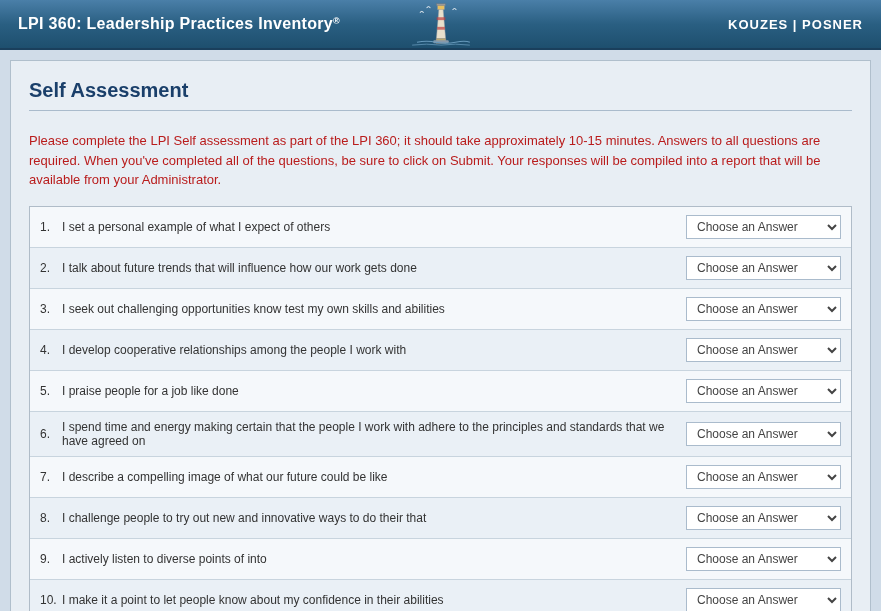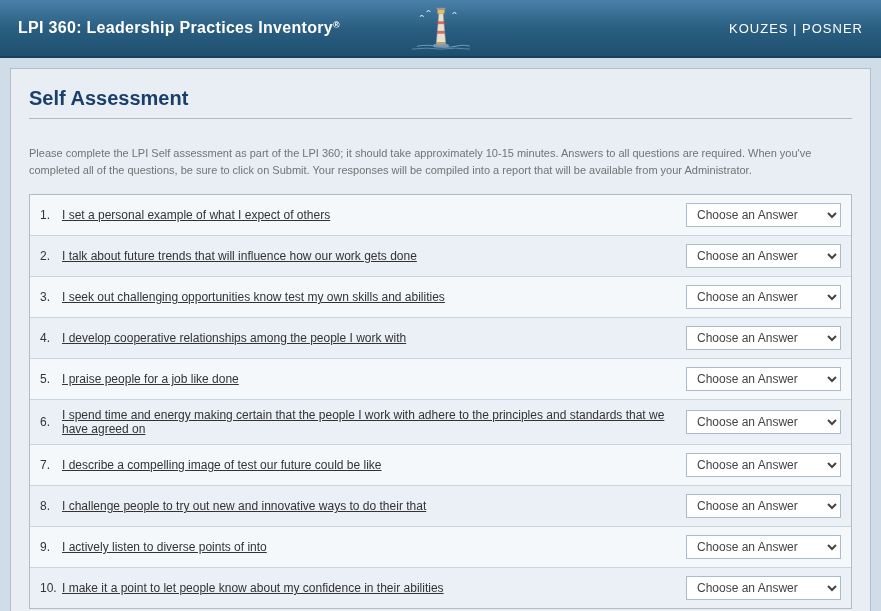--- a/index.html
+++ b/index.html
@@ -7,21 +7,21 @@
       font-family: Arial, Helvetica, sans-serif;
       font-size: 13px;
       background: #d0dce8;
       width: 881px;
       min-height: 611px;
     }
 
     
     .header {
       background: linear-gradient(to bottom, #4a7fa8 0%, #2a5f82 50%, #1e4f6e 100%);
-      height: 58px;
+      height: 50px;
       display: flex;
       align-items: center;
       justify-content: space-between;
       padding: 8px 18px;
       position: relative;
       border-bottom: 2px solid #1a3f5c;
     }
     .header-title {
       color: white;
       font-size: 16px;
@@ -33,45 +33,45 @@
       left: 50%;
       transform: translateX(-50%);
     }
     .lighthouse-icon {
       width: 60px;
       height: 50px;
     }
     .header-brand {
       color: white;
       font-size: 13px;
-      font-weight: normal;
+      font-weight: bold;
       letter-spacing: 1px;
     }
 
     
     .main-container {
       background: #e8eef4;
       margin: 10px;
       padding: 18px;
       border: 1px solid #b0bfcc;
       min-height: 535px;
     }
 
     .page-title {
       font-size: 20px;
       font-weight: bold;
       color: #1a3f6a;
-      margin-bottom: 26px;
+      margin-bottom: 20px;
       border-bottom: 1px solid #aabbcc;
       padding-bottom: 8px;
     }
 
     .intro-text {
-      font-size: 11px;
-      color: #737373;
+      font-size: 13px;
+      color: #b91c1c;
       line-height: 1.5;
       margin-bottom: 16px;
       max-width: 820px;
     }
 
     
     .questions-table {
       width: 100%;
       border-collapse: collapse;
       background: white;
@@ -95,21 +95,20 @@
     }
     .question-num {
       min-width: 22px;
       color: #333;
       font-size: 12px;
     }
     .question-text {
       flex: 1;
       color: #333;
       font-size: 12px;
-      text-decoration: underline;
     }
     .answer-select {
       margin-left: 18px;
       font-size: 12px;
       padding: 3px 6px;
       border: 1px solid #aabbcc;
       background: white;
       color: #444;
       min-width: 155px;
       cursor: pointer;
@@ -182,21 +181,21 @@
         <span class="question-text">I praise people for a job like done</span>
         <select class="answer-select"><option value="">Choose an Answer</option><option value="1">1 - Almost Never</option><option value="2">2 - Rarely</option><option value="3">3 - Sometimes</option><option value="4">4 - Often</option><option value="5">5 - Very Frequently</option><option value="6">6 - Almost Always</option></select>
       </div>
       <div class="question-row">
         <span class="question-num">6.</span>
         <span class="question-text">I spend time and energy making certain that the people I work with adhere to the principles and standards that we have agreed on</span>
         <select class="answer-select"><option value="">Choose an Answer</option><option value="1">1 - Almost Never</option><option value="2">2 - Rarely</option><option value="3">3 - Sometimes</option><option value="4">4 - Often</option><option value="5">5 - Very Frequently</option><option value="6">6 - Almost Always</option></select>
       </div>
       <div class="question-row">
         <span class="question-num">7.</span>
-        <span class="question-text">I describe a compelling image of test our future could be like</span>
+        <span class="question-text">I describe a compelling image of what our future could be like</span>
         <select class="answer-select"><option value="">Choose an Answer</option><option value="1">1 - Almost Never</option><option value="2">2 - Rarely</option><option value="3">3 - Sometimes</option><option value="4">4 - Often</option><option value="5">5 - Very Frequently</option><option value="6">6 - Almost Always</option></select>
       </div>
       <div class="question-row">
         <span class="question-num">8.</span>
         <span class="question-text">I challenge people to try out new and innovative ways to do their that</span>
         <select class="answer-select"><option value="">Choose an Answer</option><option value="1">1 - Almost Never</option><option value="2">2 - Rarely</option><option value="3">3 - Sometimes</option><option value="4">4 - Often</option><option value="5">5 - Very Frequently</option><option value="6">6 - Almost Always</option></select>
       </div>
       <div class="question-row">
         <span class="question-num">9.</span>
         <span class="question-text">I actively listen to diverse points of into</span>

